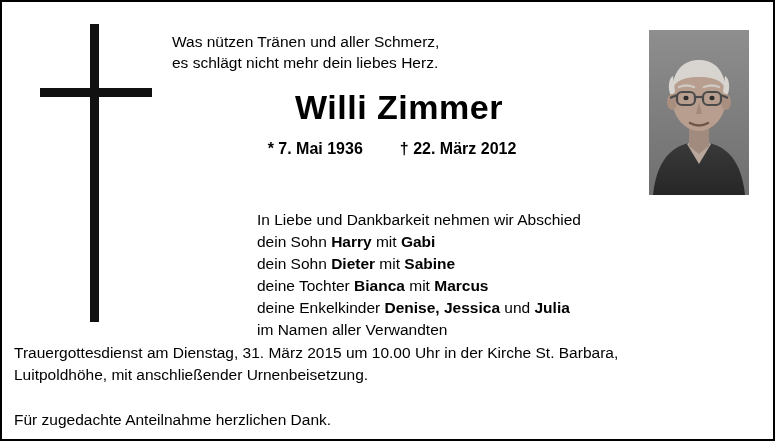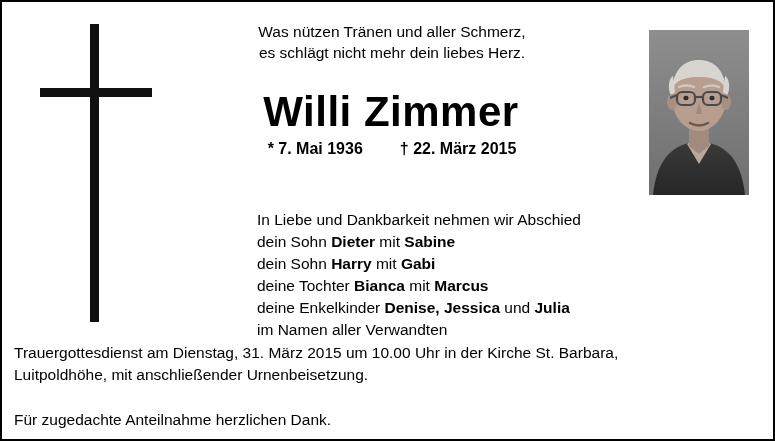--- a/index.html
+++ b/index.html
@@ -55,35 +55,35 @@
     height: 165px;
     background: #7d7d7d;
     overflow: hidden;
   }
   .photo svg { display: block; }
 
   
   .verse {
     position: absolute;
     left: 170px;
-    top: 20px;
+    top: 30px;
     width: 440px;
-    text-align: center;
+    text-align: left;
     font-size: 15.5px;
     line-height: 1.35;
   }
 
   
   .name {
     position: absolute;
-    left: 169px;
+    left: 177px;
     top: 86px;
     width: 440px;
     text-align: center;
-    font-size: 42px;
+    font-size: 34px;
     font-weight: bold;
     letter-spacing: 0.5px;
   }
 
   
   .dates {
     position: absolute;
     left: 170px;
     top: 138px;
     width: 440px;
@@ -183,28 +183,28 @@
   </div>
 
   <div class="verse">
     <div>Was nützen Tränen und aller Schmerz,</div>
     <div>es schlägt nicht mehr dein liebes Herz.</div>
   </div>
 
   <div class="name">Willi Zimmer</div>
 
   <div class="dates">
-    <span class="birth">* 7. Mai 1936</span><span class="death">† 22. März 2015</span>
+    <span class="birth">* 7. Mai 1936</span><span class="death">† 22. März 2012</span>
   </div>
 
 
   <div class="family">
     <div>In Liebe und Dankbarkeit nehmen wir Abschied</div>
+    <div><span>dein Sohn </span><b>Harry</b><span> mit </span><b>Gabi</b></div>
     <div><span>dein Sohn </span><b>Dieter</b><span> mit </span><b>Sabine</b></div>
-    <div><span>dein Sohn </span><b>Harry</b><span> mit </span><b>Gabi</b></div>
     <div><span>deine Tochter </span><b>Bianca</b><span> mit </span><b>Marcus</b></div>
     <div><span>deine Enkelkinder </span><b>Denise, Jessica</b><span> und </span><b>Julia</b></div>
     <div>im Namen aller Verwandten</div>
   </div>
 
   <div class="footer">
     <div>Trauergottesdienst am Dienstag, 31. März 2015 um 10.00 Uhr in der Kirche St. Barbara,</div>
     <div>Luitpoldhöhe, mit anschließender Urnenbeisetzung.</div>
     <div class="para2">Für zugedachte Anteilnahme herzlichen Dank.</div>
   </div>

